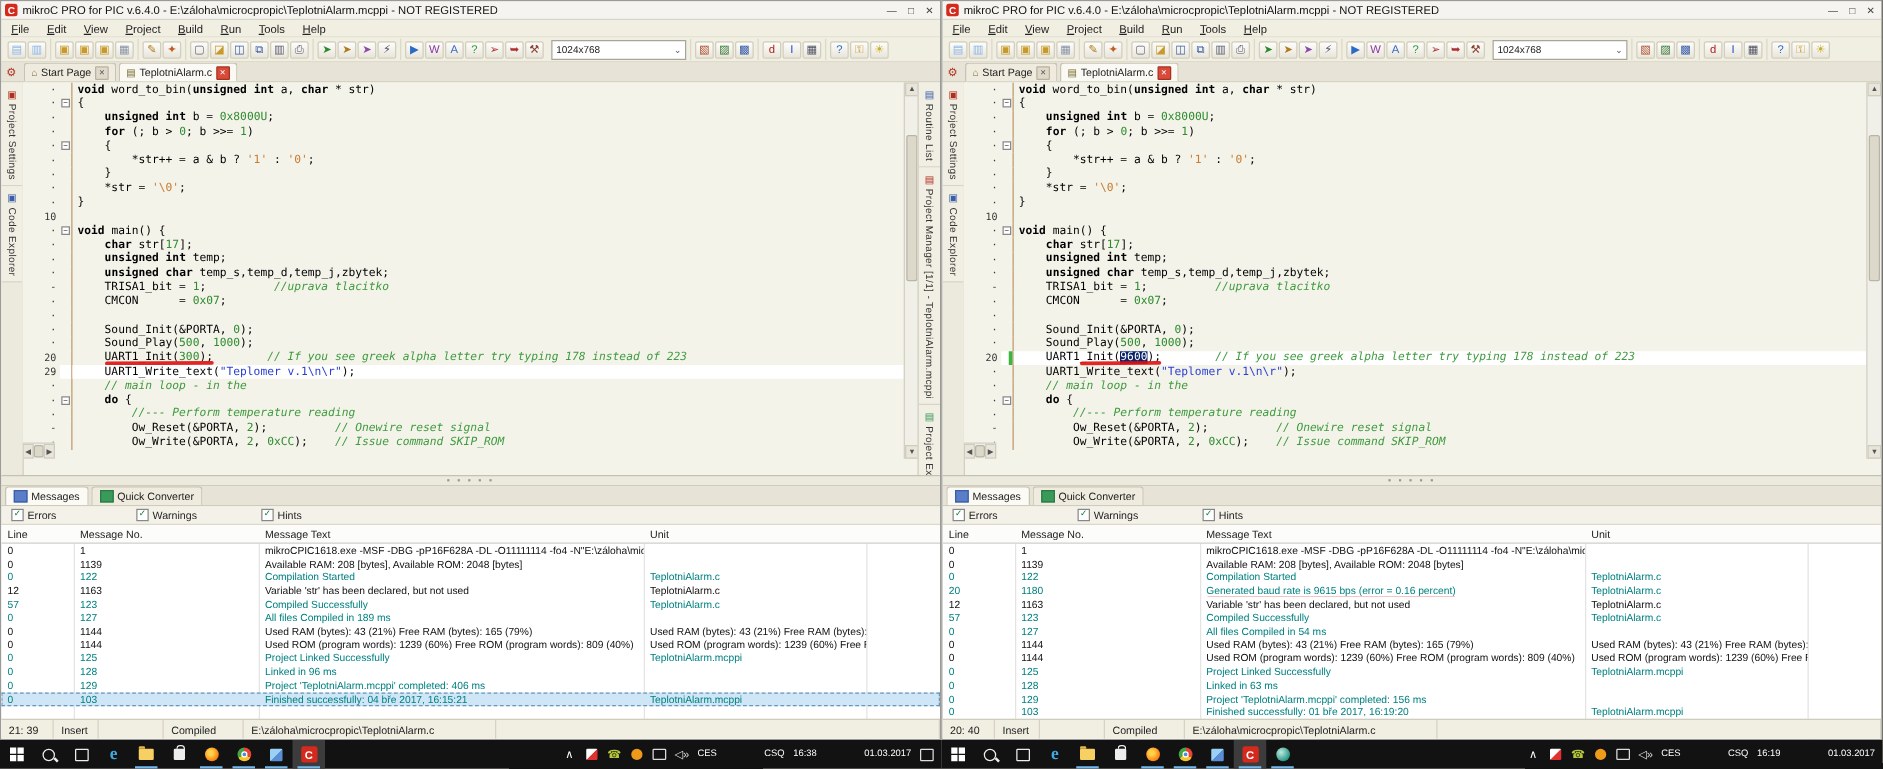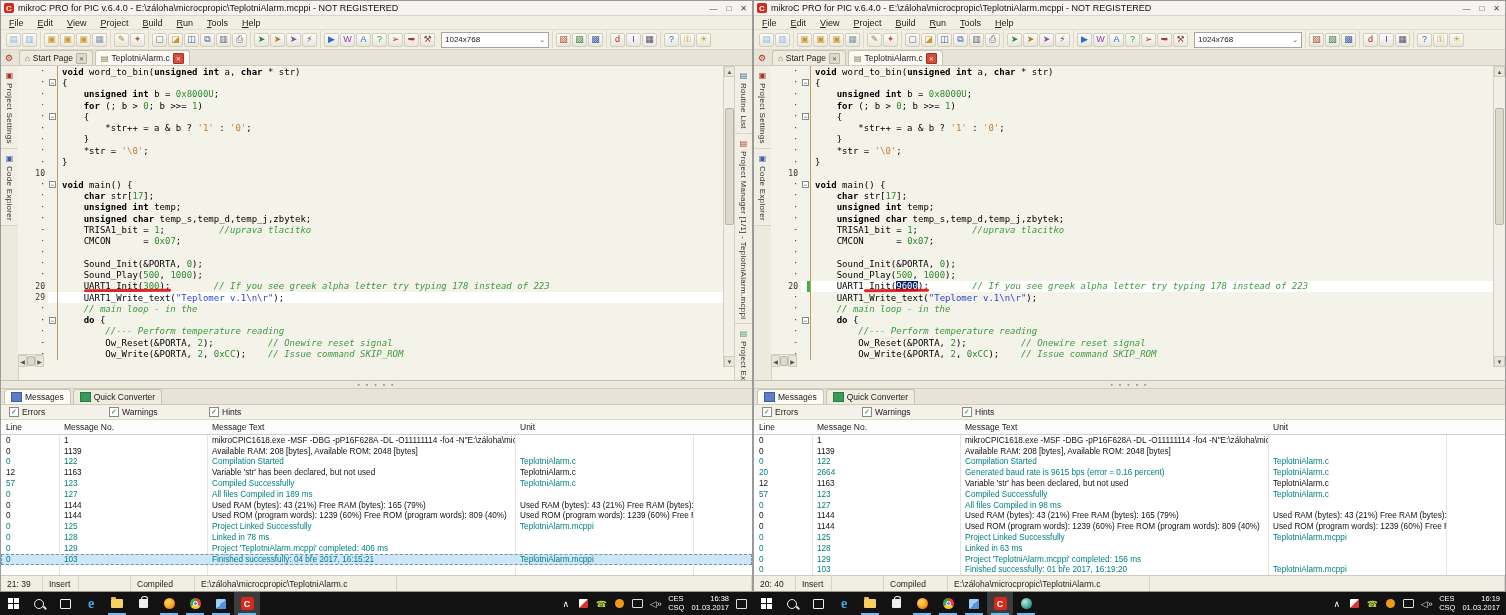--- a/index.html
+++ b/index.html
@@ -108,21 +108,21 @@
   .chrome-glyph{width:11px;height:11px;border-radius:50%;background:conic-gradient(#e84436 0 33%,#f7c52a 33% 66%,#45a545 66% 100%);position:relative;}
   .chrome-glyph:after{content:"";position:absolute;inset:3px;border-radius:50%;background:#4a90e2;border:1px solid #fff;}
   .paint-glyph{width:10px;height:10px;background:linear-gradient(135deg,#9ad1f5 50%,#5a8fd5 50%);border-radius:1px;}
   .mikroc-glyph{width:13px;height:13px;background:#d42a1e;border-radius:2px;color:#fff;font-size:9px;font-weight:bold;display:flex;align-items:center;justify-content:center;}
   .globe-glyph{width:11px;height:11px;border-radius:50%;background:radial-gradient(circle at 35% 35%,#bfe8e0,#2a9a8a 70%);}
   .tray{margin-left:auto;display:flex;align-items:center;gap:7px;padding-right:6px;font-size:7.5px;}
   .tray .ticn{font-size:9px;display:flex;align-items:center;justify-content:center;width:11px;height:11px;}
   .sec-glyph{width:9px;height:9px;background:linear-gradient(135deg,#fff 48%,#e03030 52%);border-radius:1px;}
   .orange-dot{width:9px;height:9px;border-radius:50%;background:#f09a1a;}
   .net-glyph{width:10px;height:7px;border:1px solid #ddd;border-radius:1px;}
-  .twolines{display:flex;flex-direction:column;align-items:flex-start;line-height:1.15;}
+  .twolines{display:flex;flex-direction:row;align-items:flex-start;line-height:1.15;gap:38px;}
   .twolines.right{align-items:flex-end;}
   .action-glyph{width:10px;height:8px;border:1px solid #ddd;border-radius:1px;}
 </style>
 </head>
 <body>
 
 <div id="screen">
   <div class="ide-window" id="win-left" style="left:0;width:753px;">
       <div class="titlebar">
         <span class="appicon">C</span>
@@ -366,21 +366,21 @@
         </div>
         <div class="mrow hint">
           <span class="mcell" style="width: 58px;"><span>0</span></span>
           <span class="mcell" style="width: 148px;"><span>125</span></span>
           <span class="mcell" style="width: 308px;"><span>Project Linked Successfully</span></span>
           <span class="mcell" style="width: 178px;"><span>TeplotniAlarm.mcppi</span></span>
         </div>
         <div class="mrow hint">
           <span class="mcell" style="width: 58px;"><span>0</span></span>
           <span class="mcell" style="width: 148px;"><span>128</span></span>
-          <span class="mcell" style="width: 308px;"><span>Linked in 78 ms</span></span>
+          <span class="mcell" style="width: 308px;"><span>Linked in 96 ms</span></span>
           <span class="mcell" style="width: 178px;"><span></span></span>
         </div>
         <div class="mrow hint">
           <span class="mcell" style="width: 58px;"><span>0</span></span>
           <span class="mcell" style="width: 148px;"><span>129</span></span>
           <span class="mcell" style="width: 308px;"><span>Project 'TeplotniAlarm.mcppi' completed: 406 ms</span></span>
           <span class="mcell" style="width: 178px;"><span></span></span>
         </div>
         <div class="mrow hint sel">
           <span class="mcell" style="width: 58px;"><span>0</span></span>
@@ -590,40 +590,40 @@
           <span class="mcell" style="width: 178px;"><span></span></span>
         </div>
         <div class="mrow hint">
           <span class="mcell" style="width: 58px;"><span>0</span></span>
           <span class="mcell" style="width: 148px;"><span>122</span></span>
           <span class="mcell" style="width: 308px;"><span>Compilation Started</span></span>
           <span class="mcell" style="width: 178px;"><span>TeplotniAlarm.c</span></span>
         </div>
         <div class="mrow hint">
           <span class="mcell" style="width: 58px;"><span>20</span></span>
-          <span class="mcell" style="width: 148px;"><span>2664</span></span>
+          <span class="mcell" style="width: 148px;"><span>1180</span></span>
           <span class="mcell" style="width: 308px;"><span class="redul">Generated baud rate is 9615 bps (error = 0.16 percent)</span></span>
           <span class="mcell" style="width: 178px;"><span>TeplotniAlarm.c</span></span>
         </div>
         <div class="mrow">
           <span class="mcell" style="width: 58px;"><span>12</span></span>
           <span class="mcell" style="width: 148px;"><span>1163</span></span>
           <span class="mcell" style="width: 308px;"><span>Variable 'str' has been declared, but not used</span></span>
           <span class="mcell" style="width: 178px;"><span>TeplotniAlarm.c</span></span>
         </div>
         <div class="mrow hint">
           <span class="mcell" style="width: 58px;"><span>57</span></span>
           <span class="mcell" style="width: 148px;"><span>123</span></span>
           <span class="mcell" style="width: 308px;"><span>Compiled Successfully</span></span>
           <span class="mcell" style="width: 178px;"><span>TeplotniAlarm.c</span></span>
         </div>
         <div class="mrow hint">
           <span class="mcell" style="width: 58px;"><span>0</span></span>
           <span class="mcell" style="width: 148px;"><span>127</span></span>
-          <span class="mcell" style="width: 308px;"><span>All files Compiled in 98 ms</span></span>
+          <span class="mcell" style="width: 308px;"><span>All files Compiled in 54 ms</span></span>
           <span class="mcell" style="width: 178px;"><span></span></span>
         </div>
         <div class="mrow">
           <span class="mcell" style="width: 58px;"><span>0</span></span>
           <span class="mcell" style="width: 148px;"><span>1144</span></span>
           <span class="mcell" style="width: 308px;"><span>Used RAM (bytes): 43 (21%)  Free RAM (bytes): 165 (79%)</span></span>
           <span class="mcell" style="width: 178px;"><span>Used RAM (bytes): 43 (21%)  Free RAM (bytes): 165 (7...</span></span>
         </div>
         <div class="mrow">
           <span class="mcell" style="width: 58px;"><span>0</span></span>

